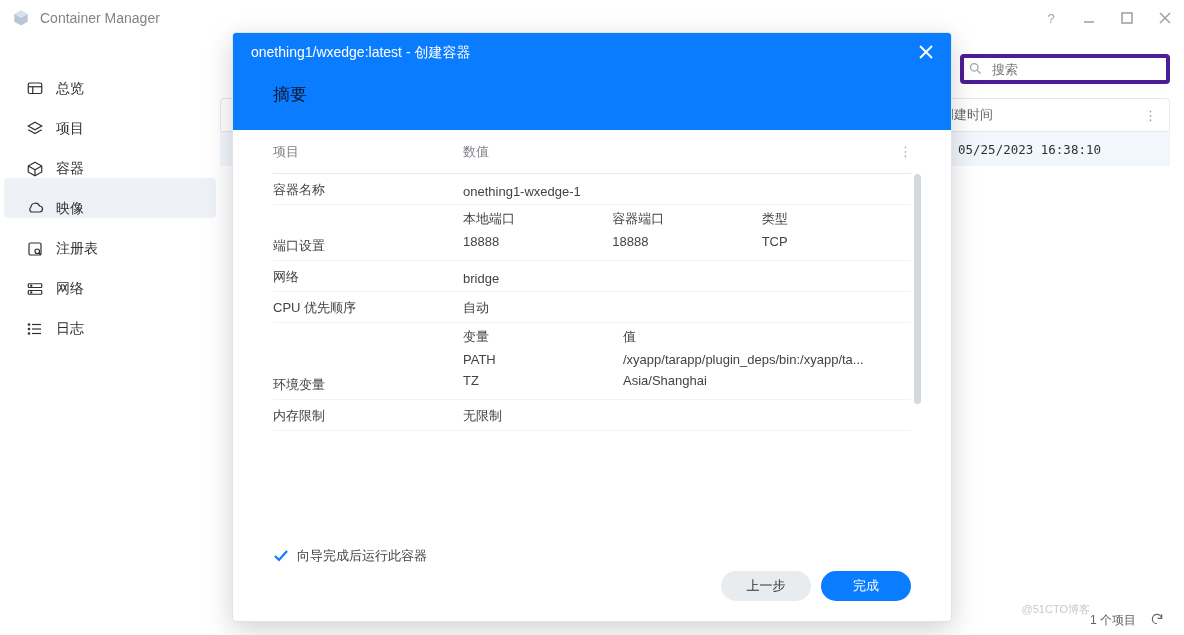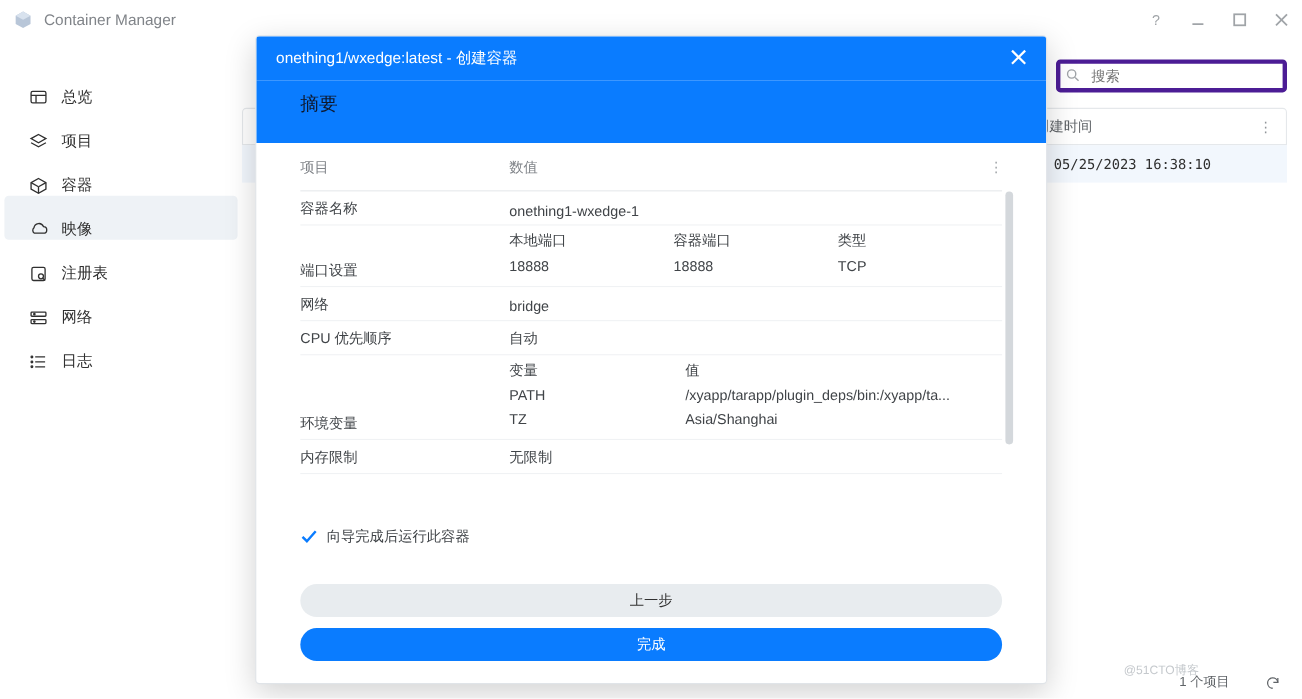--- a/index.html
+++ b/index.html
@@ -23,21 +23,21 @@
   .search-box { position: relative; width: 210px; }
   .search-box input { width: 100%; height: 30px; border: 4px solid #4c1d95; border-radius: 4px; padding: 0 8px 0 28px; outline: none; font-size: 13px; }
   .search-box svg { position: absolute; left: 8px; top: 7px; width: 15px; height: 15px; stroke: #a0a4a8; fill: none; stroke-width: 2; }
   
   .table-header { display: flex; align-items: center; height: 34px; border: 1px solid #e5e8eb; border-radius: 4px 4px 0 0; padding: 0 12px; color: #606468; font-size: 13px; }
   .table-header .col-created { margin-left: auto; width: 200px; }
   .table-header .more { width: 16px; text-align: right; color: #909498; cursor: pointer; }
   .table-row { display: flex; align-items: center; height: 34px; background: #f2f7fd; padding: 0 12px; }
   .table-row .col-created { margin-left: auto; width: 200px; font-family: Menlo, Consolas, monospace; font-size: 12.5px; }
   
-  .footer-status { position: absolute; bottom: 6px; right: 20px; display: flex; align-items: center; gap: 32px; color: #606468; font-size: 12px; }
+  .footer-status { position: absolute; bottom: 6px; right: 20px; display: flex; align-items: flex-start; gap: 14px; color: #606468; font-size: 12px; }
   .refresh-icon { width: 14px; height: 14px; stroke: #606468; fill: none; stroke-width: 2; cursor: pointer; }
   .watermark { position: absolute; bottom: 18px; right: 94px; color: #c5c9cd; font-size: 11px; }
 
   
   .modal { position: absolute; left: 232px; top: 32px; width: 720px; height: 590px; background: #fff; border: 1px solid #e0e4e8; border-radius: 4px; box-shadow: 0 8px 28px rgba(0,0,0,0.18); display: flex; flex-direction: column; overflow: hidden; }
   .modal-title { background: #0a7cff; color: #fff; height: 40px; display: flex; align-items: center; padding: 0 18px; font-size: 14px; }
   .modal-title .close { margin-left: auto; cursor: pointer; }
   .modal-subhead { background: #0a7cff; color: #0f172a; padding: 10px 16px 24px 40px; font-size: 17px; font-weight: 400; }
   .modal-body { flex: 1; padding: 0 40px; overflow: hidden; position: relative; }
   .summary-head { display: flex; height: 44px; align-items: center; border-bottom: 1px solid #e6e9ec; color: #808489; font-size: 13px; }
@@ -53,21 +53,21 @@
   .sub3 .s { flex: 1; }
   .sub3.hdr { color: #404448; }
   .sub2 { display: flex; padding-bottom: 6px; }
   .sub2 .s1 { width: 160px; }
   .sub2 .s2 { flex: 1; white-space: nowrap; overflow: hidden; text-overflow: ellipsis; }
   
   .modal-bottom { padding: 16px 40px 20px 40px; }
   .chk-row { display: flex; align-items: center; gap: 8px; color: #404448; font-size: 13px; }
   .chk { width: 16px; height: 16px; display: inline-flex; align-items: center; justify-content: center; }
   .chk svg { width: 16px; height: 16px; }
-  .btn-row { display: flex; justify-content: flex-end; gap: 10px; margin-top: 34px; flex-direction: column; }
+  .btn-row { display: flex; justify-content: flex-end; gap: 10px; margin-top: 6px; }
   .btn { min-width: 90px; height: 30px; border-radius: 15px; display: inline-flex; align-items: center; justify-content: center; font-size: 13px; cursor: pointer; padding: 0 20px; }
   .btn-secondary { background: #e8ecef; color: #303030; }
   .btn-primary { background: #0a7cff; color: #fff; }
 </style>
 </head>
 <body>
 
 <div class="titlebar">
   <span class="app-icon">
     <svg viewBox="0 0 24 24">

